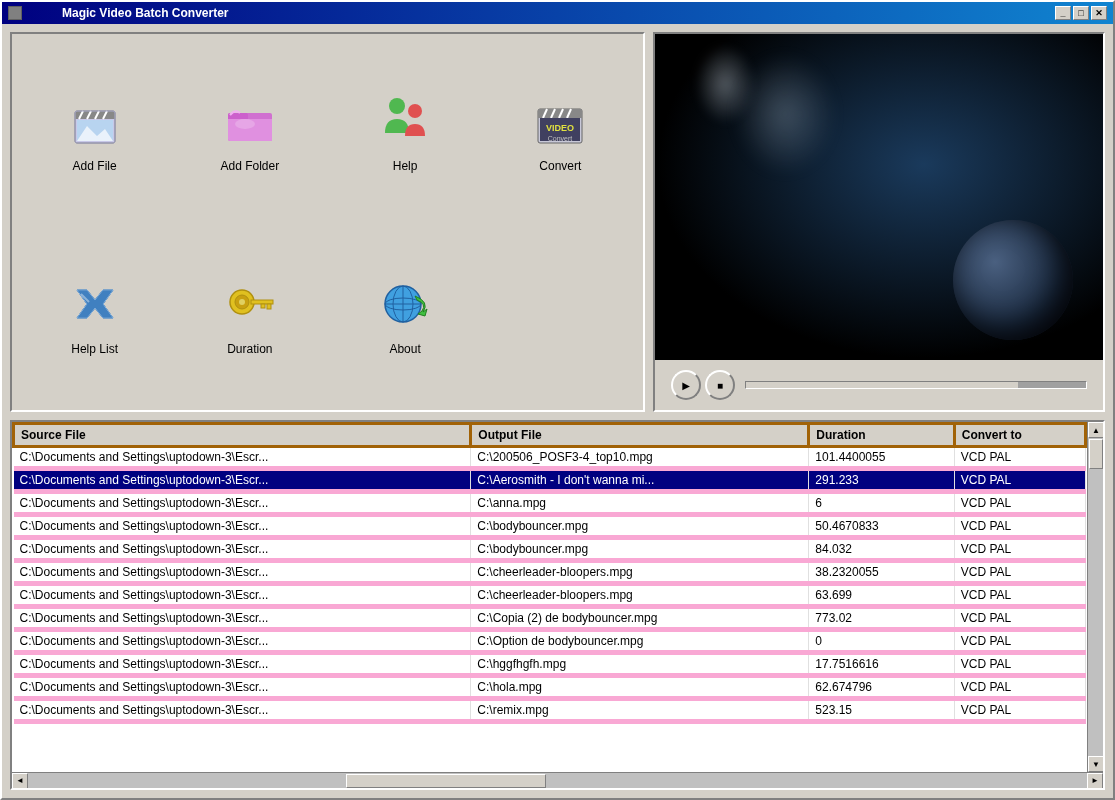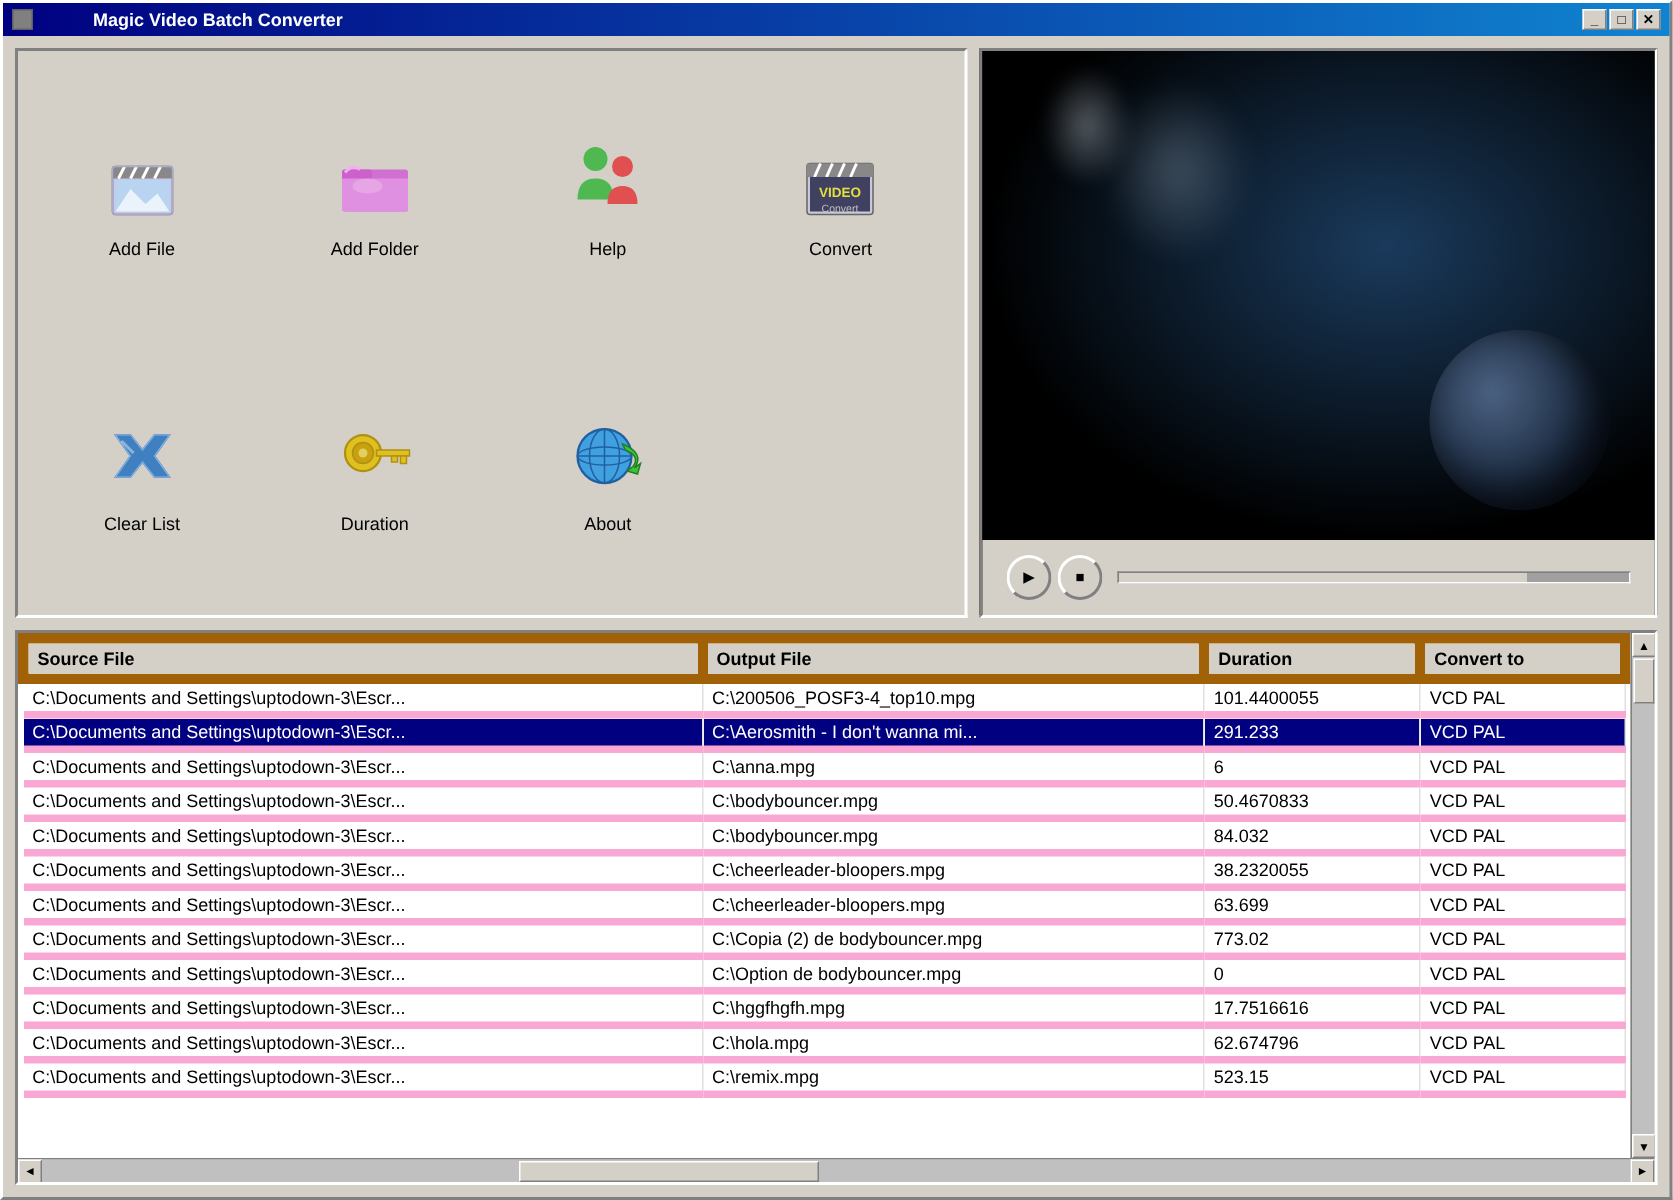--- a/index.html
+++ b/index.html
@@ -258,21 +258,21 @@
     }
 
     table {
       width: 100%;
       border-collapse: collapse;
       font-size: 12px;
     }
 
     thead th {
       background: #d4d0c8;
-      border: 7px solid #a16207;
+      border: 3px solid #a16207;
       padding: 3px 6px;
       text-align: left;
       font-weight: bold;
       position: sticky;
       top: 0;
       white-space: nowrap;
     }
 
     tbody tr {
       background: #ffffff;
@@ -489,21 +489,21 @@
         <div class="tool-btn">
           <div class="tool-icon">
             <svg class="svg-icon" viewBox="0 0 60 60" xmlns="http://www.w3.org/2000/svg">
 
               <polygon points="12,16 22,30 12,44 22,44 30,34 38,44 48,44 38,30 48,16 38,16 30,26 22,16" fill="#4080c0" stroke="#2060a0" stroke-width="1"></polygon>
               <polygon points="12,16 22,30 12,44 22,44 30,34 38,44 48,44 38,30 48,16 38,16 30,26 22,16" fill="none" stroke="#80b0e0" stroke-width="1"></polygon>
 
               <line x1="16" y1="20" x2="24" y2="28" stroke="rgba(255,255,255,0.4)" stroke-width="2"></line>
             </svg>
           </div>
-          <span class="tool-label">Clear List</span>
+          <span class="tool-label">Help List</span>
         </div>
 
         <div class="tool-btn">
           <div class="tool-icon">
             <svg class="svg-icon" viewBox="0 0 60 60" xmlns="http://www.w3.org/2000/svg">
 
               <circle cx="22" cy="28" r="12" fill="#e0c020" stroke="#b09010" stroke-width="1.5"></circle>
               <circle cx="22" cy="28" r="7" fill="#c8a010" stroke="#b09010" stroke-width="1"></circle>
               <circle cx="22" cy="28" r="3" fill="#e0d060"></circle>
 

